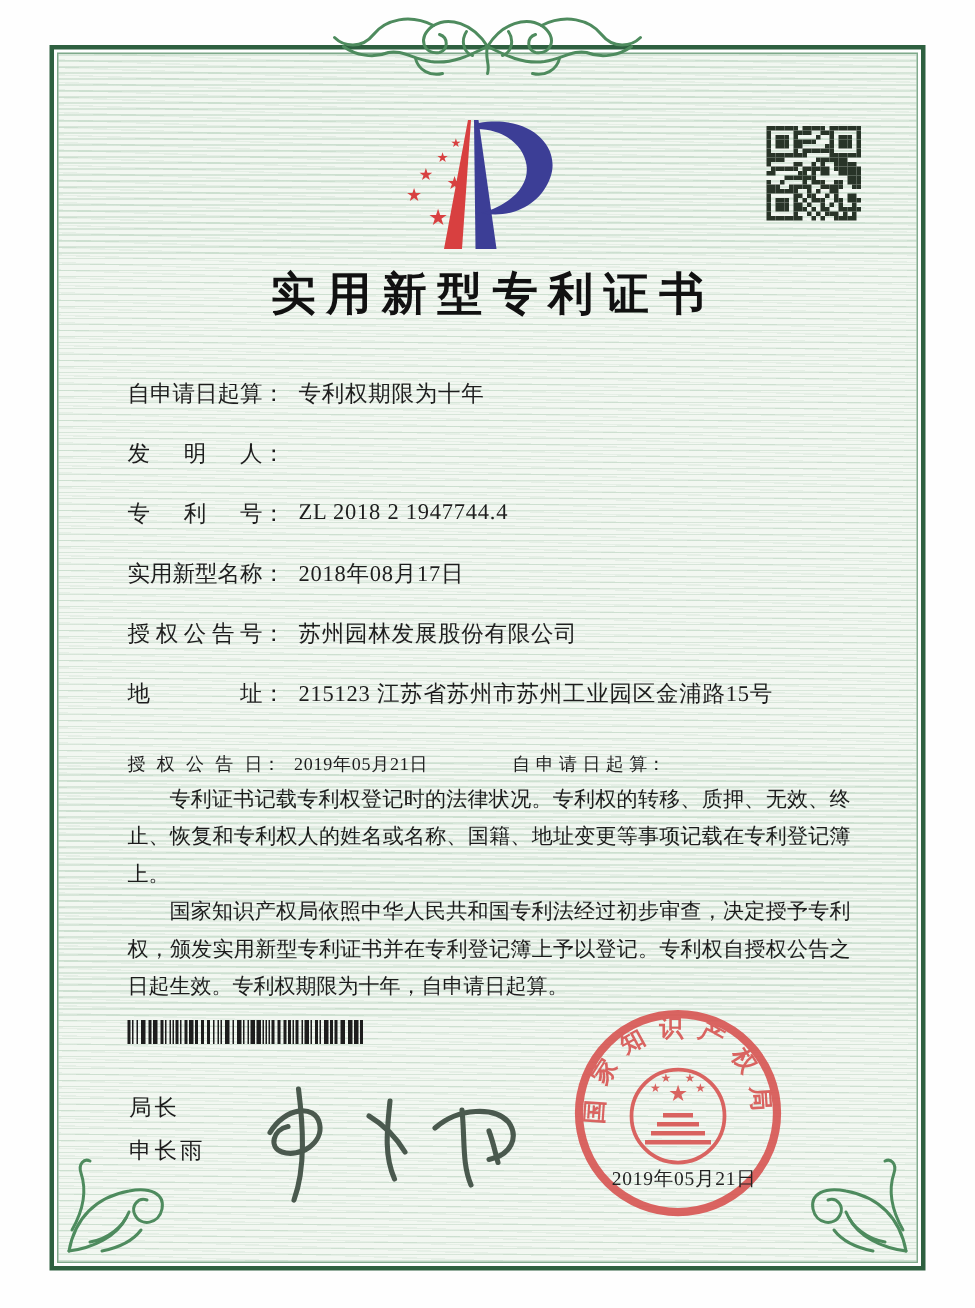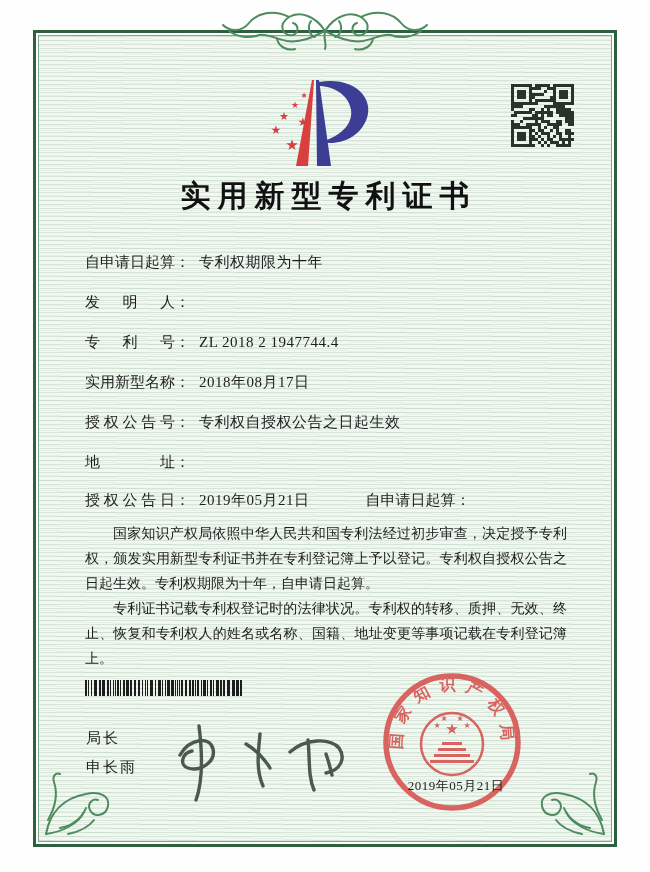--- a/index.html
+++ b/index.html
@@ -21,21 +21,21 @@
   .logo{position:absolute;left:256px;top:76px;}
   .qr{position:absolute;left:511px;top:84px;width:63px;height:63px;}
   .qr i{position:absolute;width:3px;height:3px;background:#283428;}
   .title{position:absolute;left:0;right:0;top:176px;text-align:center;font-size:30px;
          font-weight:600;letter-spacing:7px;text-indent:7px;color:#111;}
   .fields{position:absolute;left:85px;top:242px;right:60px;}
   .field-row{height:40px;display:flex;align-items:center;font-size:15px;color:#1d1d1d;}
   .flabel{display:inline-block;width:90px;text-align:justify;text-align-last:justify;font-weight:500;}
   .fcolon{margin-right:9px;font-weight:500;}
   .fvalue{letter-spacing:0.5px;}
-  .grant-row{height:36px;display:flex;align-items:center;font-size:15px;color:#1d1d1d;}
+  .grant-row{height:36px;display:flex;align-items:flex-end;font-size:12px;color:#1d1d1d;}
   .grant-group{display:flex;align-items:center;}
   .grant-gap{width:56px;}
   .paras{position:absolute;left:85px;width:482px;top:521px;font-size:14px;line-height:25px;
          text-align:justify;color:#1c1c1c;}
   .paras p{margin:0;text-indent:2em;}
   .barcode{position:absolute;left:85px;top:680px;width:160px;height:16px;}
   .barcode i{position:absolute;top:0;bottom:0;background:#1d1d1d;}
   .signer-title{position:absolute;left:86px;top:729px;font-size:15px;letter-spacing:2px;color:#1c1c1c;}
   .signer-name{position:absolute;left:86px;top:758px;font-size:15px;letter-spacing:2px;color:#1c1c1c;}
   .signature{position:absolute;left:160px;top:710px;}
@@ -386,43 +386,44 @@
       <span class="fvalue">ZL 2018 2 1947744.4</span>
     </div>
     <div class="field-row">
       <span class="flabel">实用新型名称</span>
         <span class="fcolon">：</span>
       <span class="fvalue">2018年08月17日</span>
     </div>
     <div class="field-row">
       <span class="flabel">授权公告号</span>
         <span class="fcolon">：</span>
-      <span class="fvalue">专利权自授权公告之日起生效</span>
+      <span class="fvalue">苏州园林发展股份有限公司</span>
     </div>
     <div class="field-row">
       <span class="flabel">地址</span>
         <span class="fcolon">：</span>
+      <span class="fvalue">215123 江苏省苏州市苏州工业园区金浦路15号</span>
     </div>
     <div class="grant-row">
       <span class="grant-group">
         <span class="flabel">授权公告日</span>
           <span class="fcolon">：</span>
         <span class="fvalue">2019年05月21日</span>
       </span>
       <span class="grant-gap"></span>
       <span class="grant-group">
         <span class="flabel">自申请日起算</span>
           <span class="fcolon">：</span>
       </span>
     </div>
   </div>
 
   <div class="paras">
+    <p>专利证书记载专利权登记时的法律状况。专利权的转移、质押、无效、终止、恢复和专利权人的姓名或名称、国籍、地址变更等事项记载在专利登记簿上。</p>
     <p>国家知识产权局依照中华人民共和国专利法经过初步审查，决定授予专利权，颁发实用新型专利证书并在专利登记簿上予以登记。专利权自授权公告之日起生效。专利权期限为十年，自申请日起算。</p>
-    <p>专利证书记载专利权登记时的法律状况。专利权的转移、质押、无效、终止、恢复和专利权人的姓名或名称、国籍、地址变更等事项记载在专利登记簿上。</p>
   </div>
 
   <div class="barcode">
       <i style="left:0px;width:2px"></i>
       <i style="left:3px;width:1px"></i>
       <i style="left:6px;width:1px"></i>
       <i style="left:9px;width:3px"></i>
       <i style="left:14px;width:2px"></i>
       <i style="left:17px;width:3px"></i>
       <i style="left:22px;width:2px"></i>

